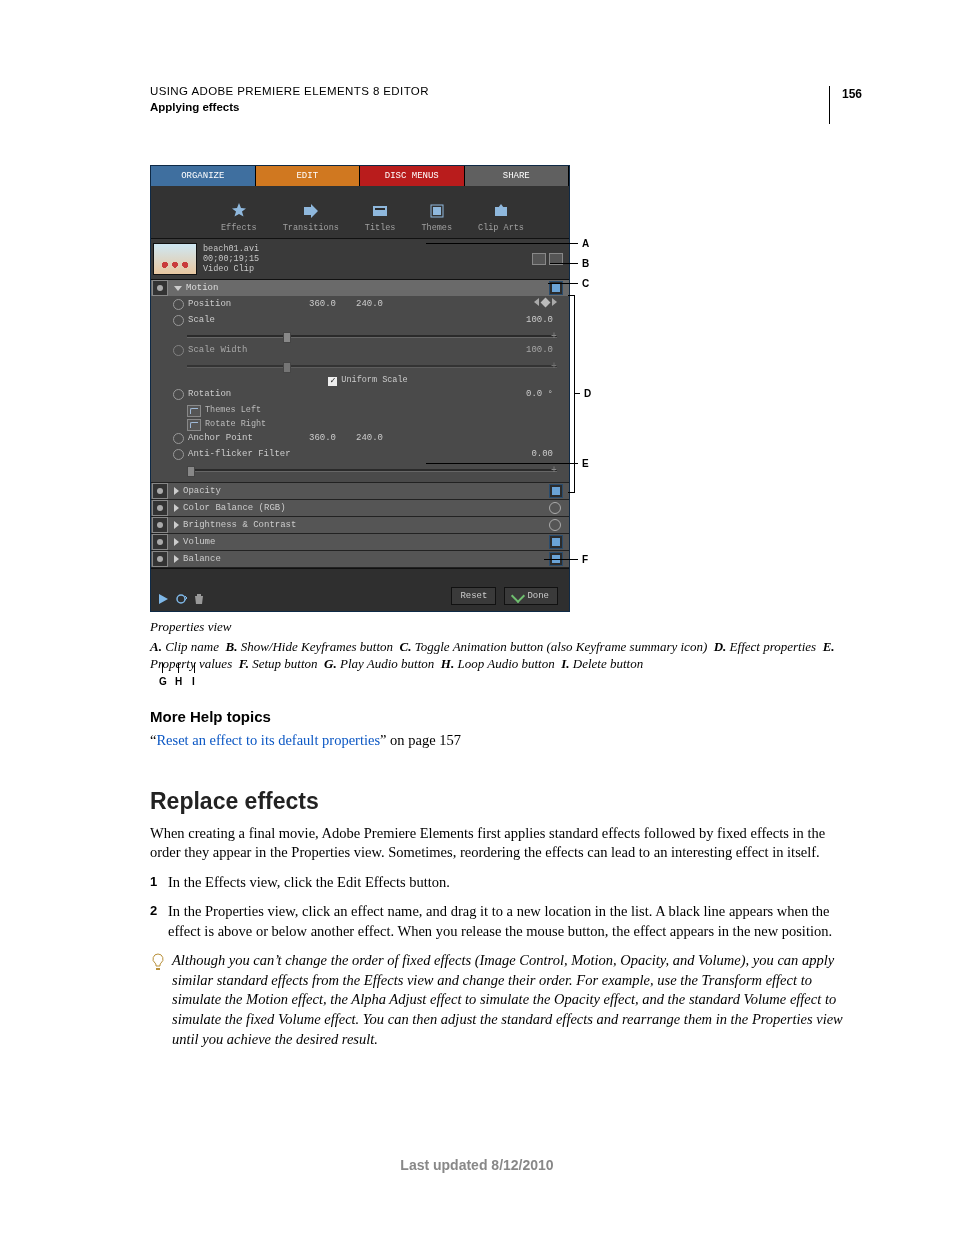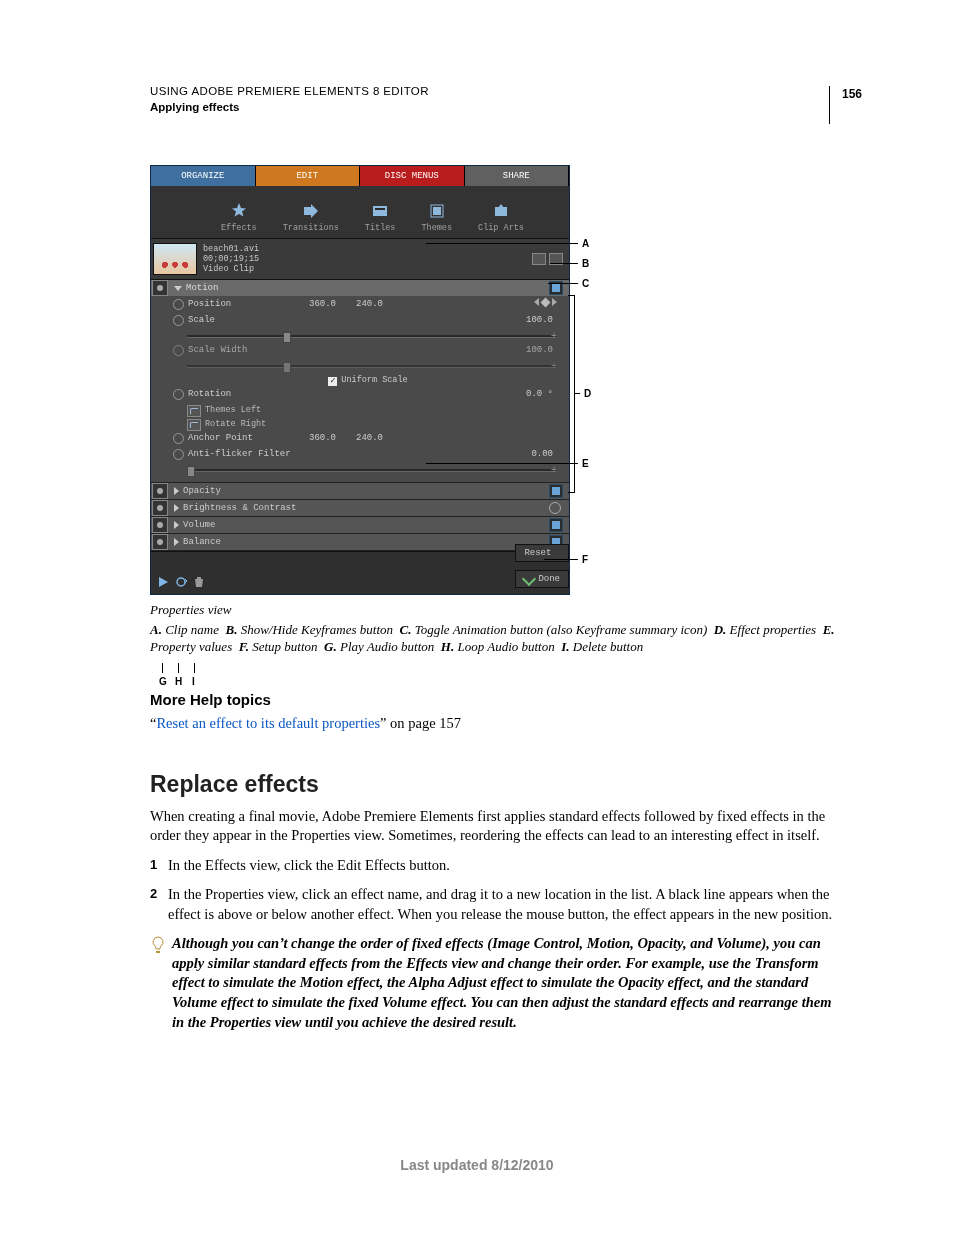--- a/index.html
+++ b/index.html
@@ -239,22 +239,22 @@
     position: relative;
   }
   .footer-left {
     position: absolute; left: 6px; bottom: 6px;
     display: flex; gap: 6px; align-items: center;
   }
   .fbtn {
     width: 12px; height: 12px;
   }
   .btns {
-    position: absolute; right: 0; bottom: 6px;
-    display: flex; gap: 8px; flex-direction: column;
+    position: absolute; right: 11px; bottom: 6px;
+    display: flex; gap: 8px;
   }
   .btn {
     height: 16px; padding: 0 8px;
     background: #3a3a3a; border: 1px solid #111;
     color: #ccc; font-size: 9px;
     display: flex; align-items: center; gap: 4px;
   }
   .check {
     width: 8px; height: 8px; border-left: 2px solid #6fbf6f; border-bottom: 2px solid #6fbf6f;
     transform: rotate(-45deg);
@@ -333,21 +333,20 @@
     top: 0;
     font-family: "Myriad Pro", Arial, sans-serif;
     font-weight: 700;
     font-size: 13px;
   }
   .tip {
     position: relative;
     padding-left: 22px;
     font-style: italic;
     margin-top: 8px;
-    font-weight: bold;
   }
   .tip svg {
     position: absolute; left: 0; top: 2px;
     width: 16px; height: 20px;
   }
   .footer-upd {
     position: absolute;
     left: 0; right: 0; bottom: 60px;
     text-align: center;
     font-family: "Myriad Pro", Arial, sans-serif;
@@ -516,20 +515,26 @@
           <div class="slider-thumb" style="left:0%"></div>
           <div class="plus">+</div>
         </div>
       </div>
 
       <div class="collapsed">
         <div class="eye"></div>
         <div class="tw r"></div>
         <span>Opacity</span>
         <div class="stop-ico"></div>
+      </div>
+      <div class="collapsed">
+        <div class="eye"></div>
+        <div class="tw r"></div>
+        <span>Color Balance (RGB)</span>
+        <div class="clock-ico"></div>
       </div>
       <div class="collapsed">
         <div class="eye"></div>
         <div class="tw r"></div>
         <span>Brightness &amp; Contrast</span>
         <div class="clock-ico"></div>
       </div>
       <div class="collapsed">
         <div class="eye"></div>
         <div class="tw r"></div>

